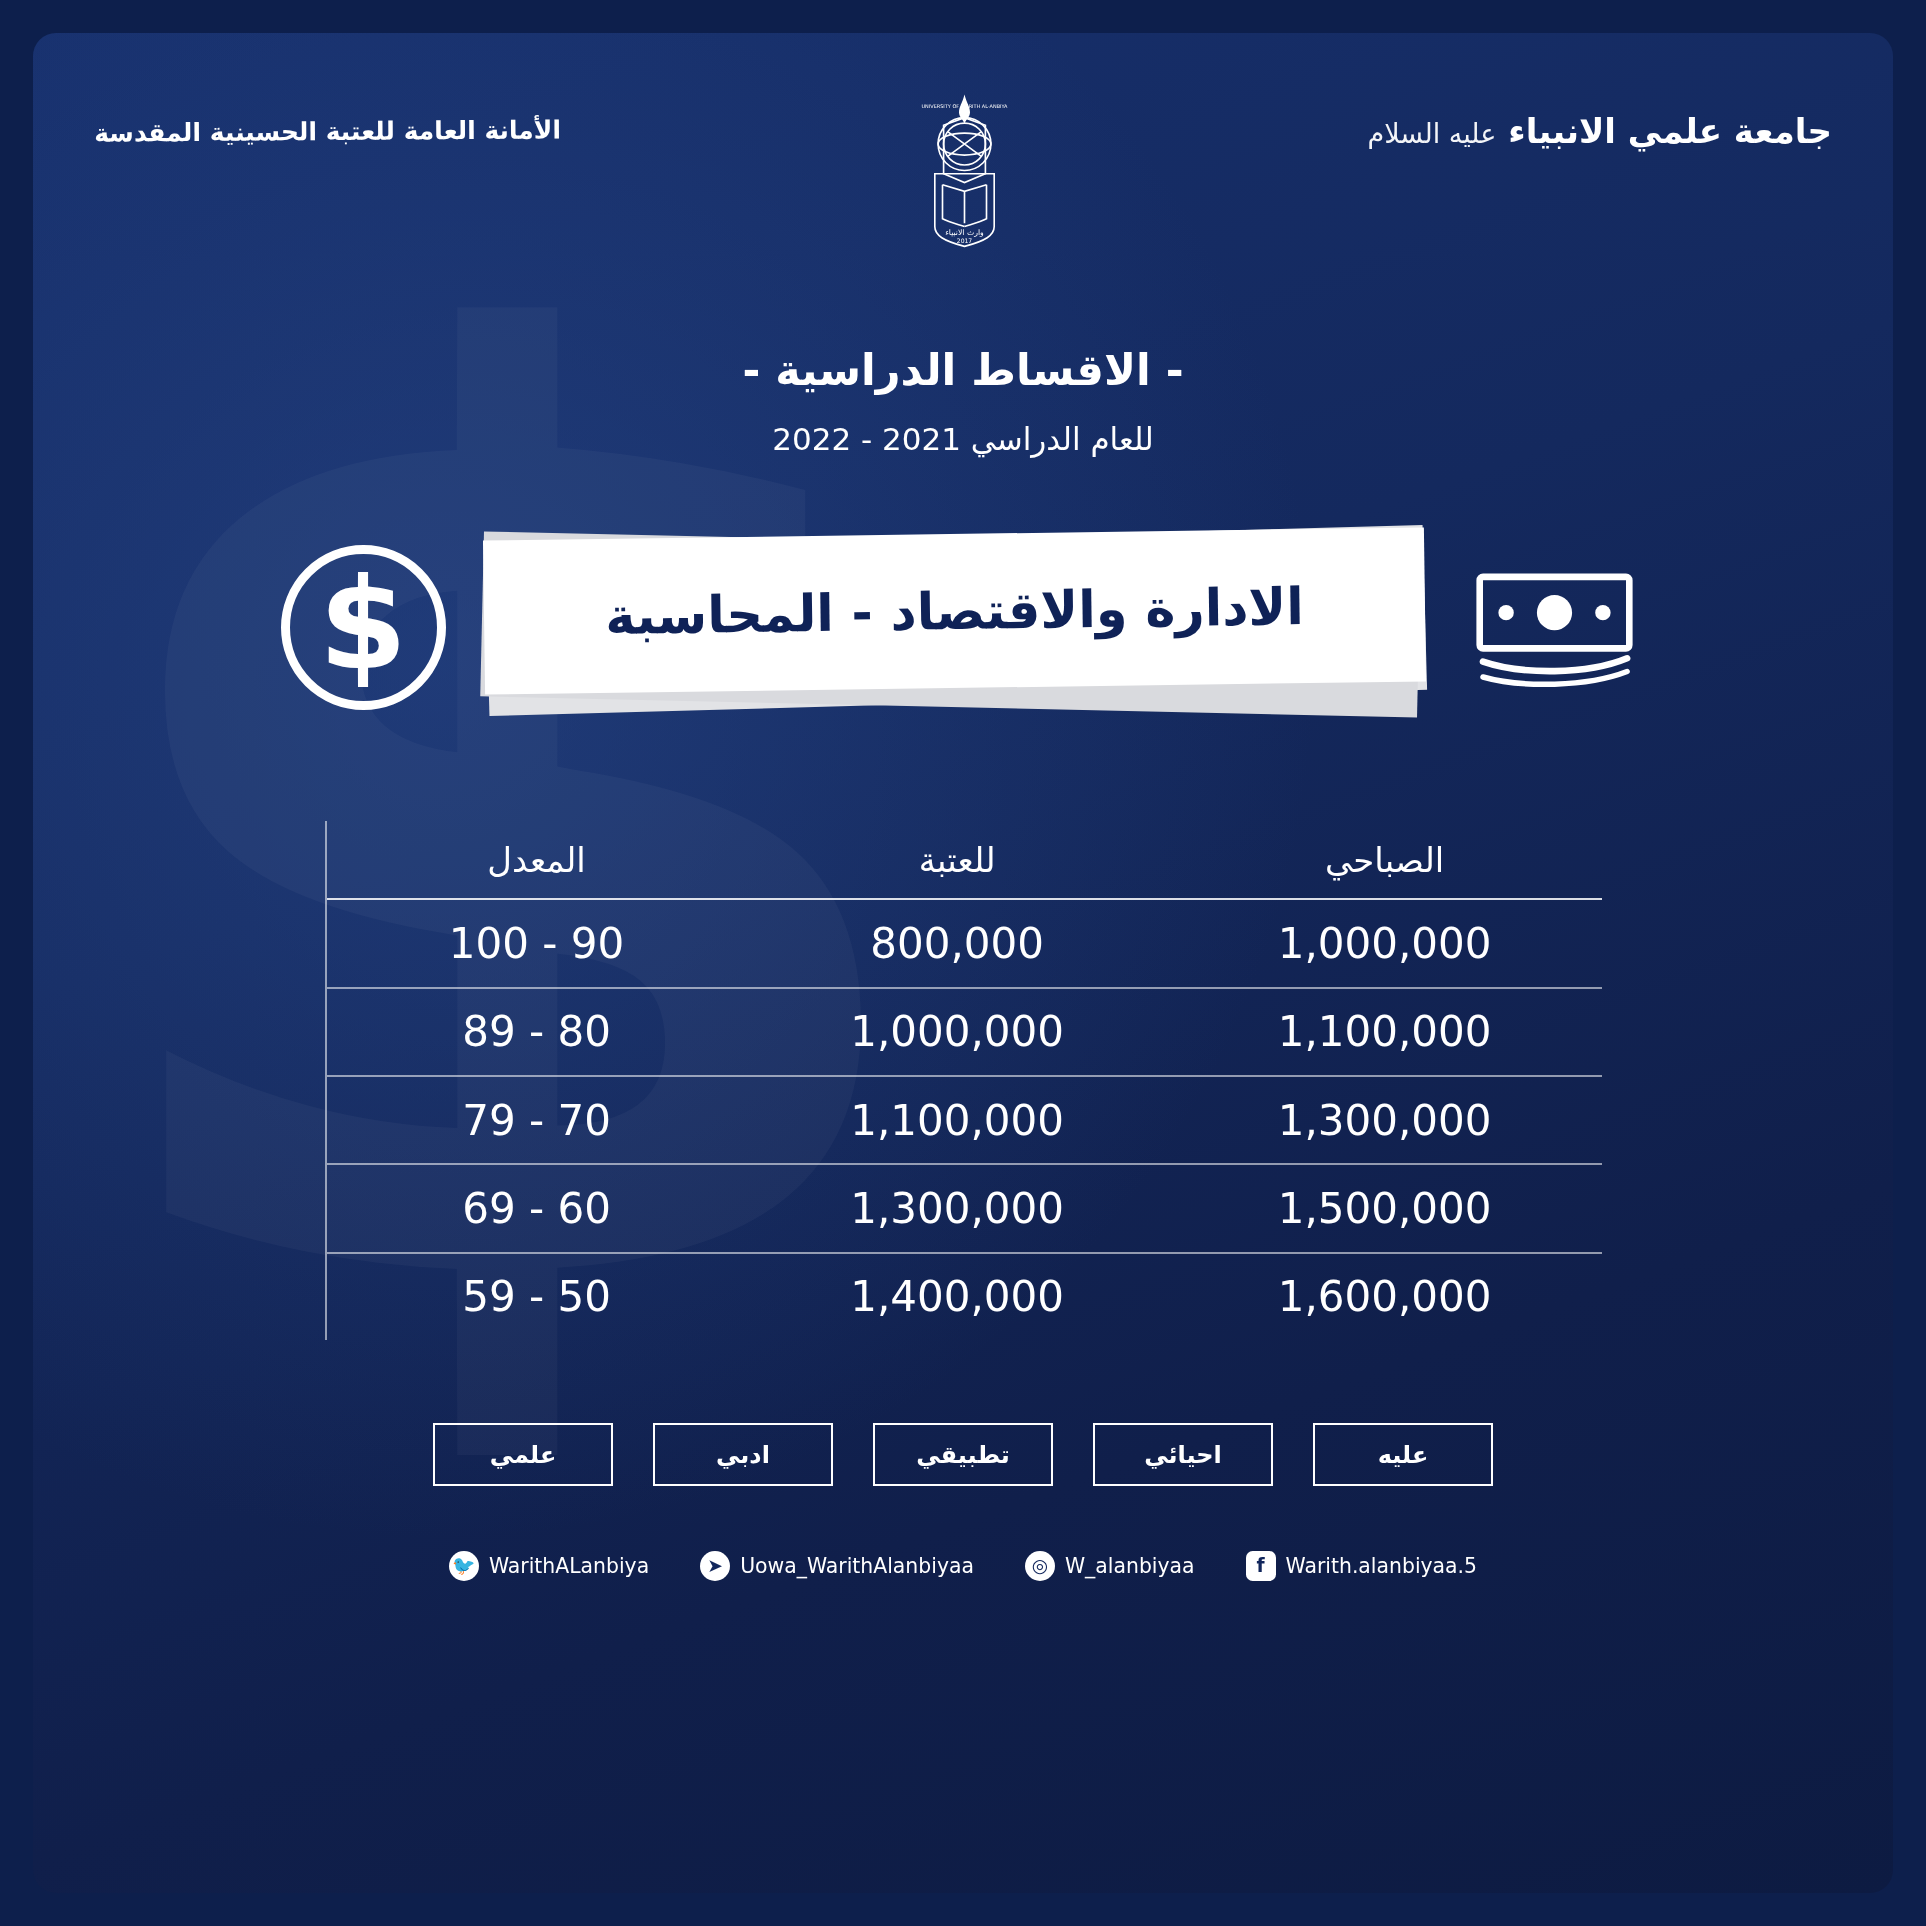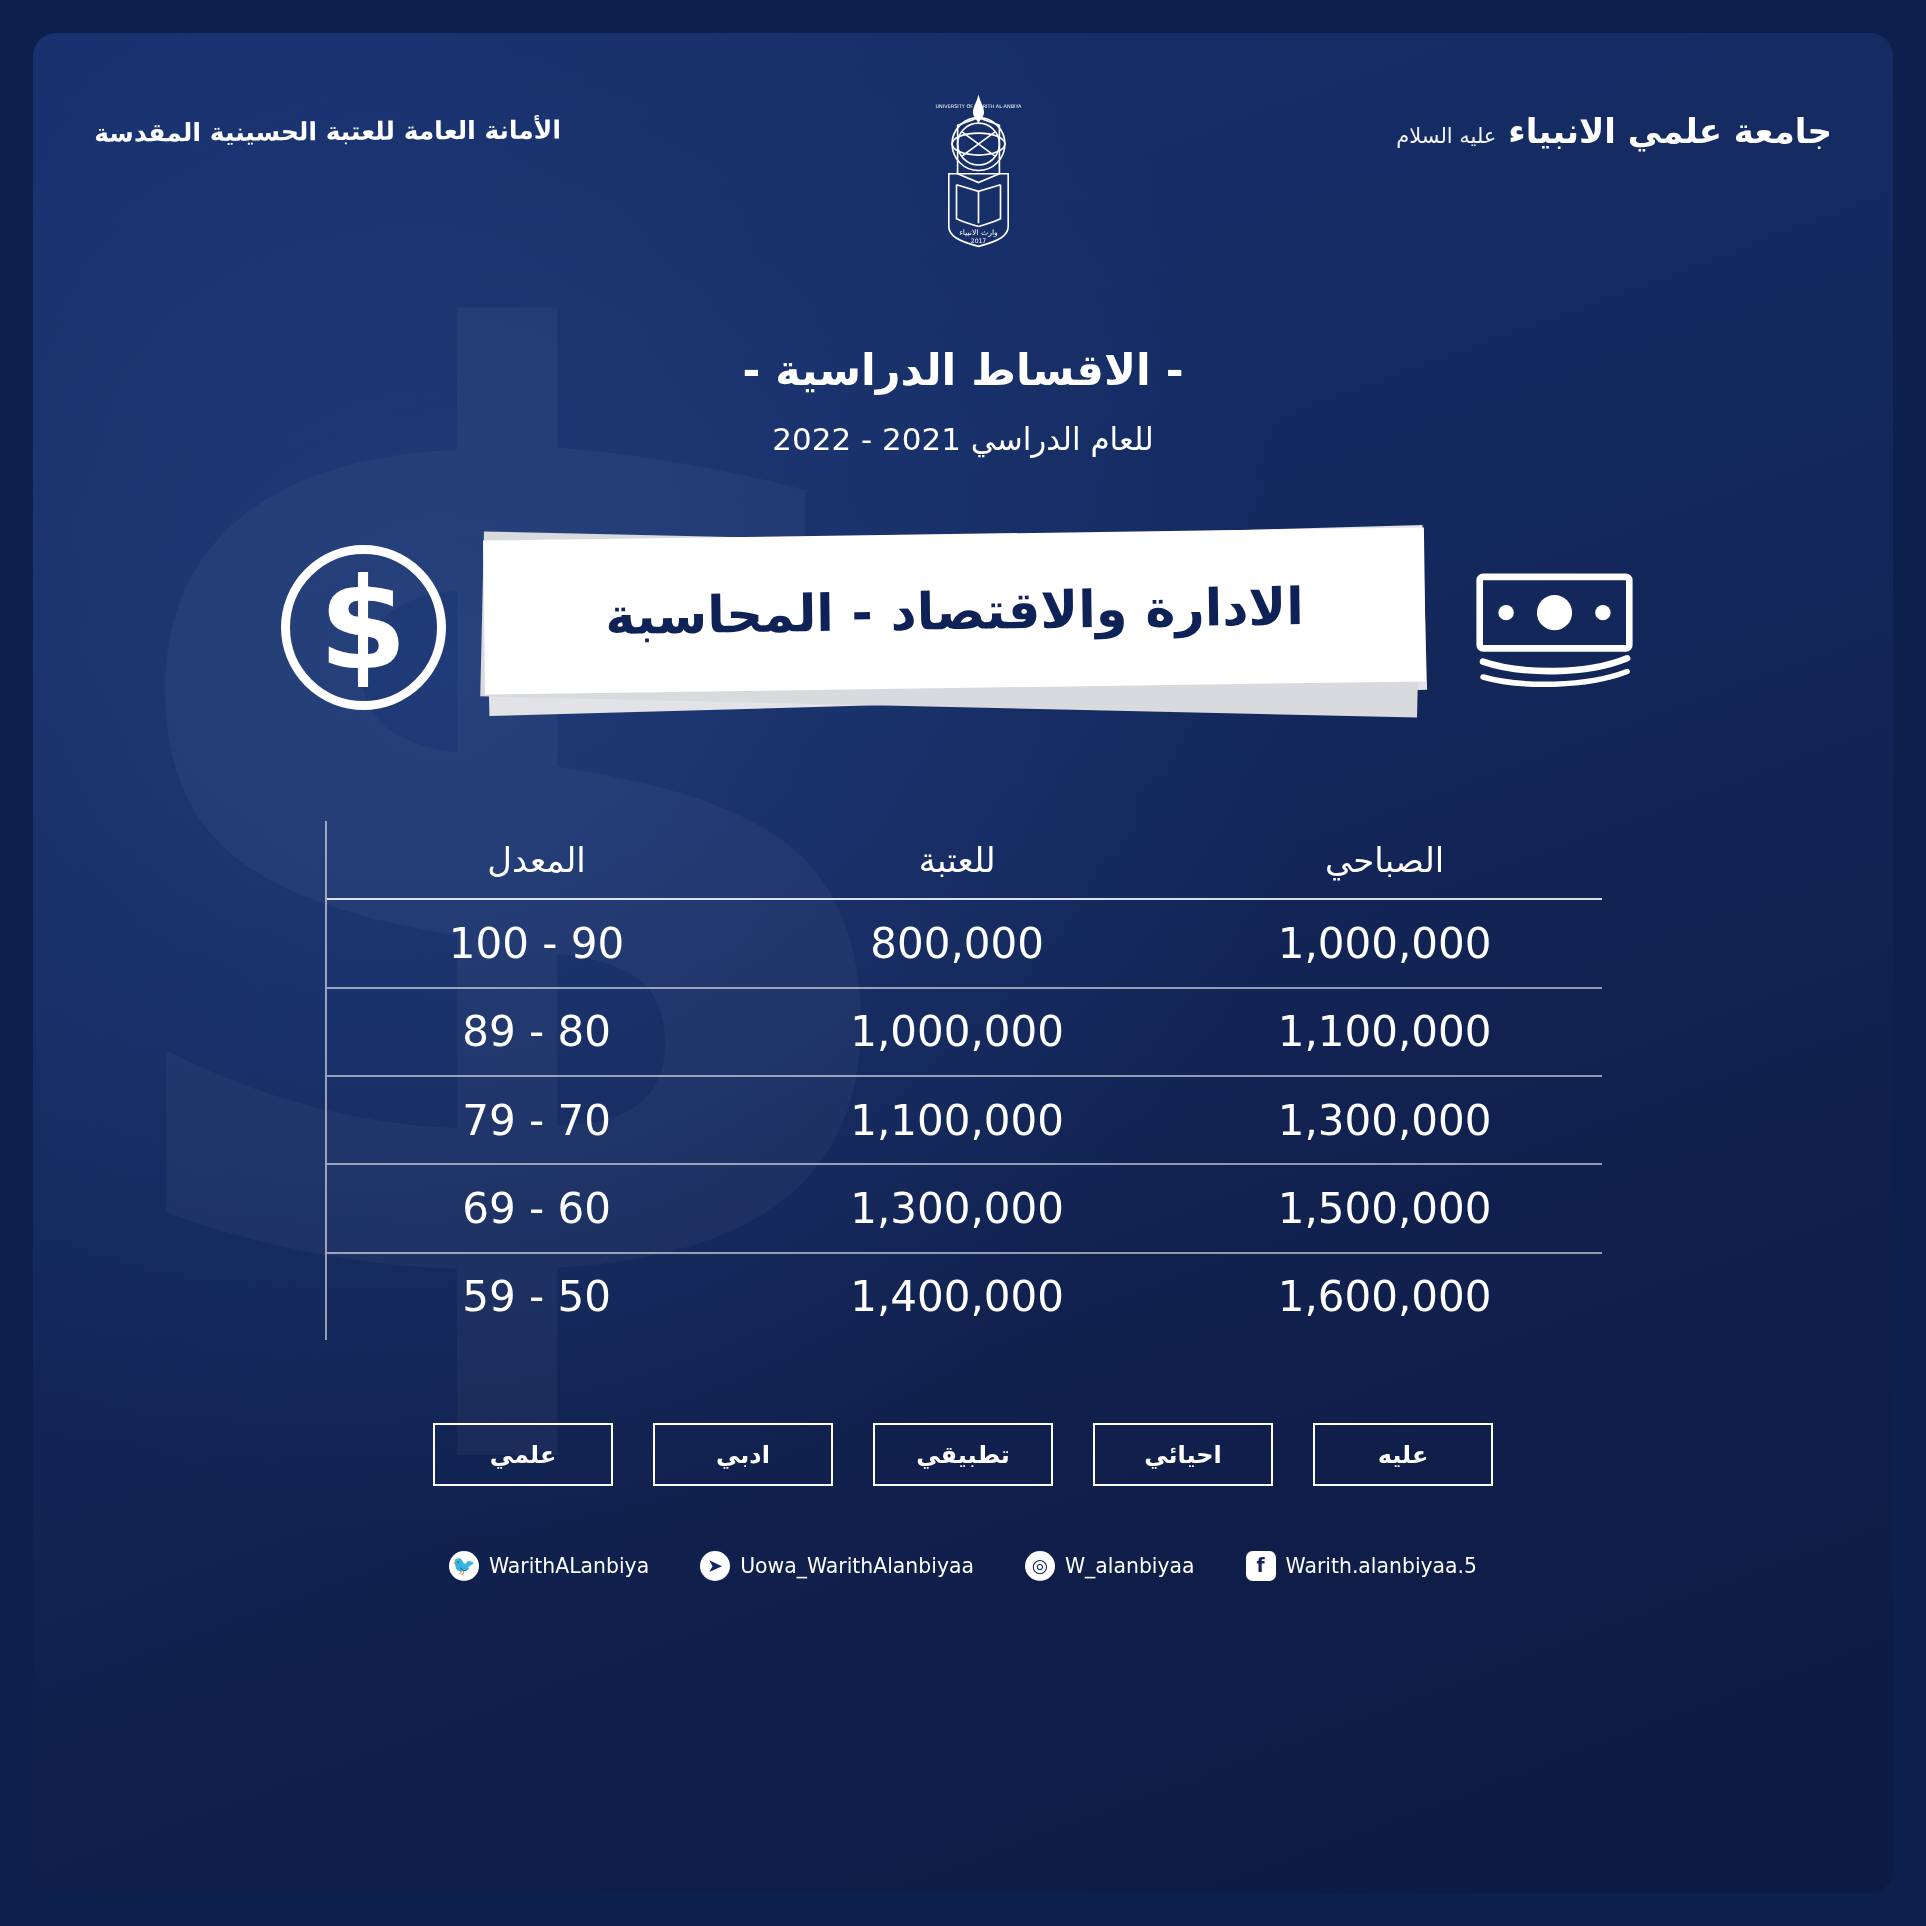--- a/index.html
+++ b/index.html
@@ -62,21 +62,21 @@
     color: #ffffff;
     text-align: right;
     white-space: nowrap;
     font-size: 34px;
     font-weight: 700;
     letter-spacing: 0px;
     line-height: 1.1;
     padding-top: 27.5px;
   }
   .univ-name .small {
-    font-size: 21px;
+    font-size: 27px;
     font-weight: 400;
     opacity: 0.95;
     text-align: right;
   }
 
   .crest {
     width: 182px;
     display: flex;
     justify-content: center;
     padding-top: 5.5px;

